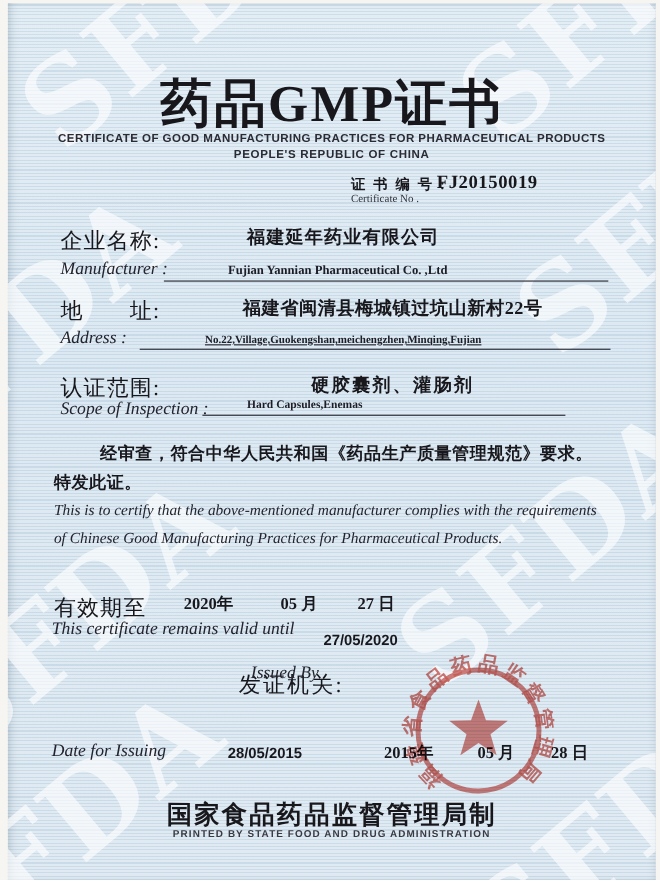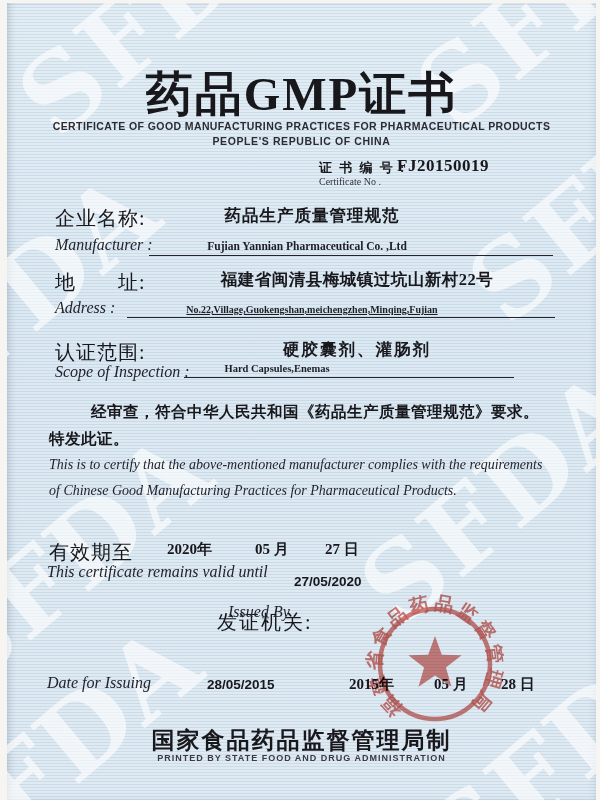--- a/index.html
+++ b/index.html
@@ -39,21 +39,21 @@
 
   <div class="abs cnbold" style="left:0;right:0;top:60px;text-align:center;font-size:47px;letter-spacing:2px;">药品GMP证书</div>
   <div class="abs" style="left:0;right:0;top:132px;text-align:center;font-family:'Liberation Sans',sans-serif;font-weight:bold;font-size:10.5px;letter-spacing:.6px;color:#2b2b33;">PEOPLE'S REPUBLIC OF CHINA</div>
   <div class="abs" style="left:0;right:0;top:117px;text-align:center;font-family:'Liberation Sans',sans-serif;font-weight:bold;font-size:10.5px;letter-spacing:.4px;color:#2b2b33;">CERTIFICATE OF GOOD MANUFACTURING PRACTICES FOR PHARMACEUTICAL PRODUCTS</div>
 
   <div class="abs cnbold" style="left:312px;top:156px;font-size:13px;letter-spacing:2px;">证 书 编 号 :</div>
   <div class="abs digit" style="left:390px;top:153px;font-size:17px;letter-spacing:.5px;">FJ20150019</div>
   <div class="abs" style="left:312px;top:173px;font-size:10px;color:#33333c;">Certificate No .</div>
 
   <div class="abs lbl" style="left:48px;top:202px;">企业名称:</div>
-  <div class="abs cnbold" style="left:160px;top:202px;width:290px;text-align:center;font-size:16.5px;letter-spacing:1px;">药品生产质量管理规范</div>
+  <div class="abs cnbold" style="left:160px;top:202px;width:290px;text-align:center;font-size:16.5px;letter-spacing:1px;">福建延年药业有限公司</div>
   <div class="abs it" style="left:48px;top:233px;">Manufacturer :</div>
   <div class="abs smallbold" style="left:150px;top:237px;width:300px;text-align:center;font-size:11.5px;">Fujian Yannian Pharmaceutical Co. ,Ltd</div>
   <div class="rule" style="left:142px;top:252px;width:404px;"></div>
 
   <div class="abs lbl" style="left:48px;top:266px;">地　　址:</div>
   <div class="abs cnbold" style="left:150px;top:266px;width:400px;text-align:center;font-size:16.5px;letter-spacing:.5px;">福建省闽清县梅城镇过坑山新村22号</div>
   <div class="abs it" style="left:48px;top:296px;">Address :</div>
   <div class="abs smallbold" style="left:140px;top:301px;width:330px;text-align:center;font-size:10px;text-decoration:underline;">No.22,Village,Guokengshan,meichengzhen,Minqing,Fujian</div>
   <div class="rule" style="left:120px;top:314px;width:428px;"></div>
 

